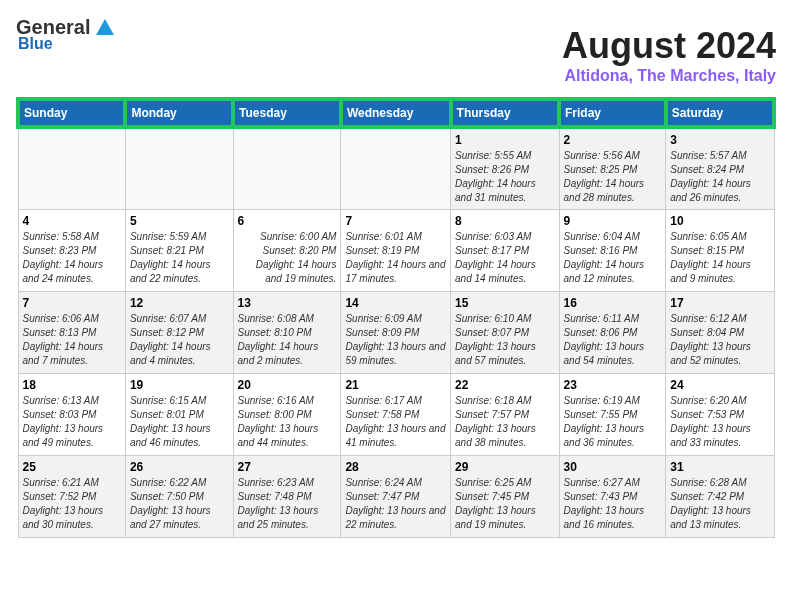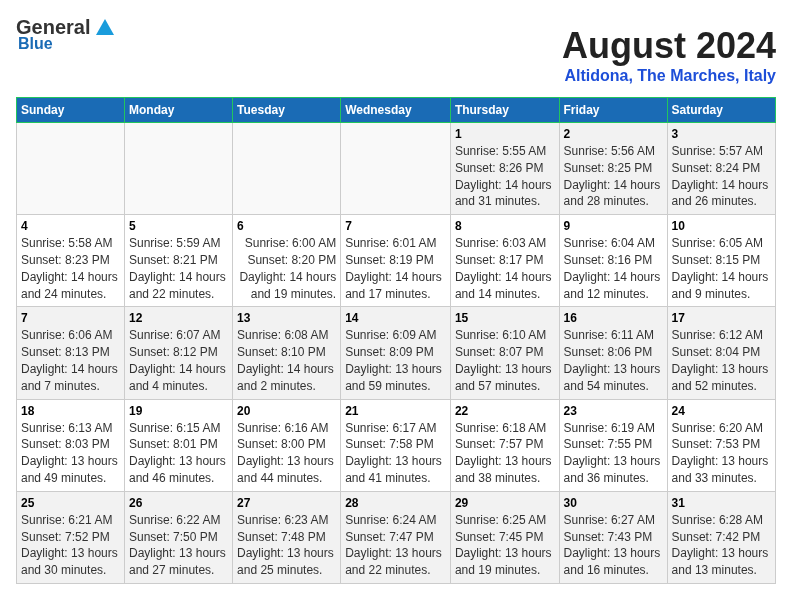--- a/index.html
+++ b/index.html
@@ -34,36 +34,36 @@
       text-align: right;
       margin-top: 9px;
     }
     .month-title {
       font-size: 36px;
       font-weight: bold;
       color: #222;
     }
     .location-title {
       font-size: 16px;
-      color: #1d4ed8;
+      color: #8b5cf6;
       font-weight: bold;
     }
     table {
       width: 100%;
       border-collapse: collapse;
       font-size: 11px;
     }
     thead tr th {
       background-color: #1a6bb5;
       color: #fff;
       padding: 5px 4px;
       text-align: left;
       font-size: 12px;
       font-weight: bold;
-      border: 1px solid #22c55e;
+      border: 4px solid #22c55e;
     }
     tbody tr td {
       border: 1px solid #ccc;
       vertical-align: top;
       padding: 4px;
       width: 113px;
       min-height: 80px;
       height: 82px;
     }
     tbody tr:nth-child(odd) td {
@@ -72,23 +72,24 @@
     tbody tr:nth-child(even) td {
       background-color: #fff;
     }
     .day-num {
       font-weight: bold;
       font-size: 12px;
       display: block;
       margin-bottom: 2px;
     }
     .day-info {
-      font-size: 12px;
+      font-size: 10px;
       color: #333;
       line-height: 1.4;
+      font-style: italic;
     }
     .empty-cell {
       background-color: #f9f9f9 !important;
     }
   </style>
 </head>
 <body>
 
 <div class="header">
   <div class="logo">

